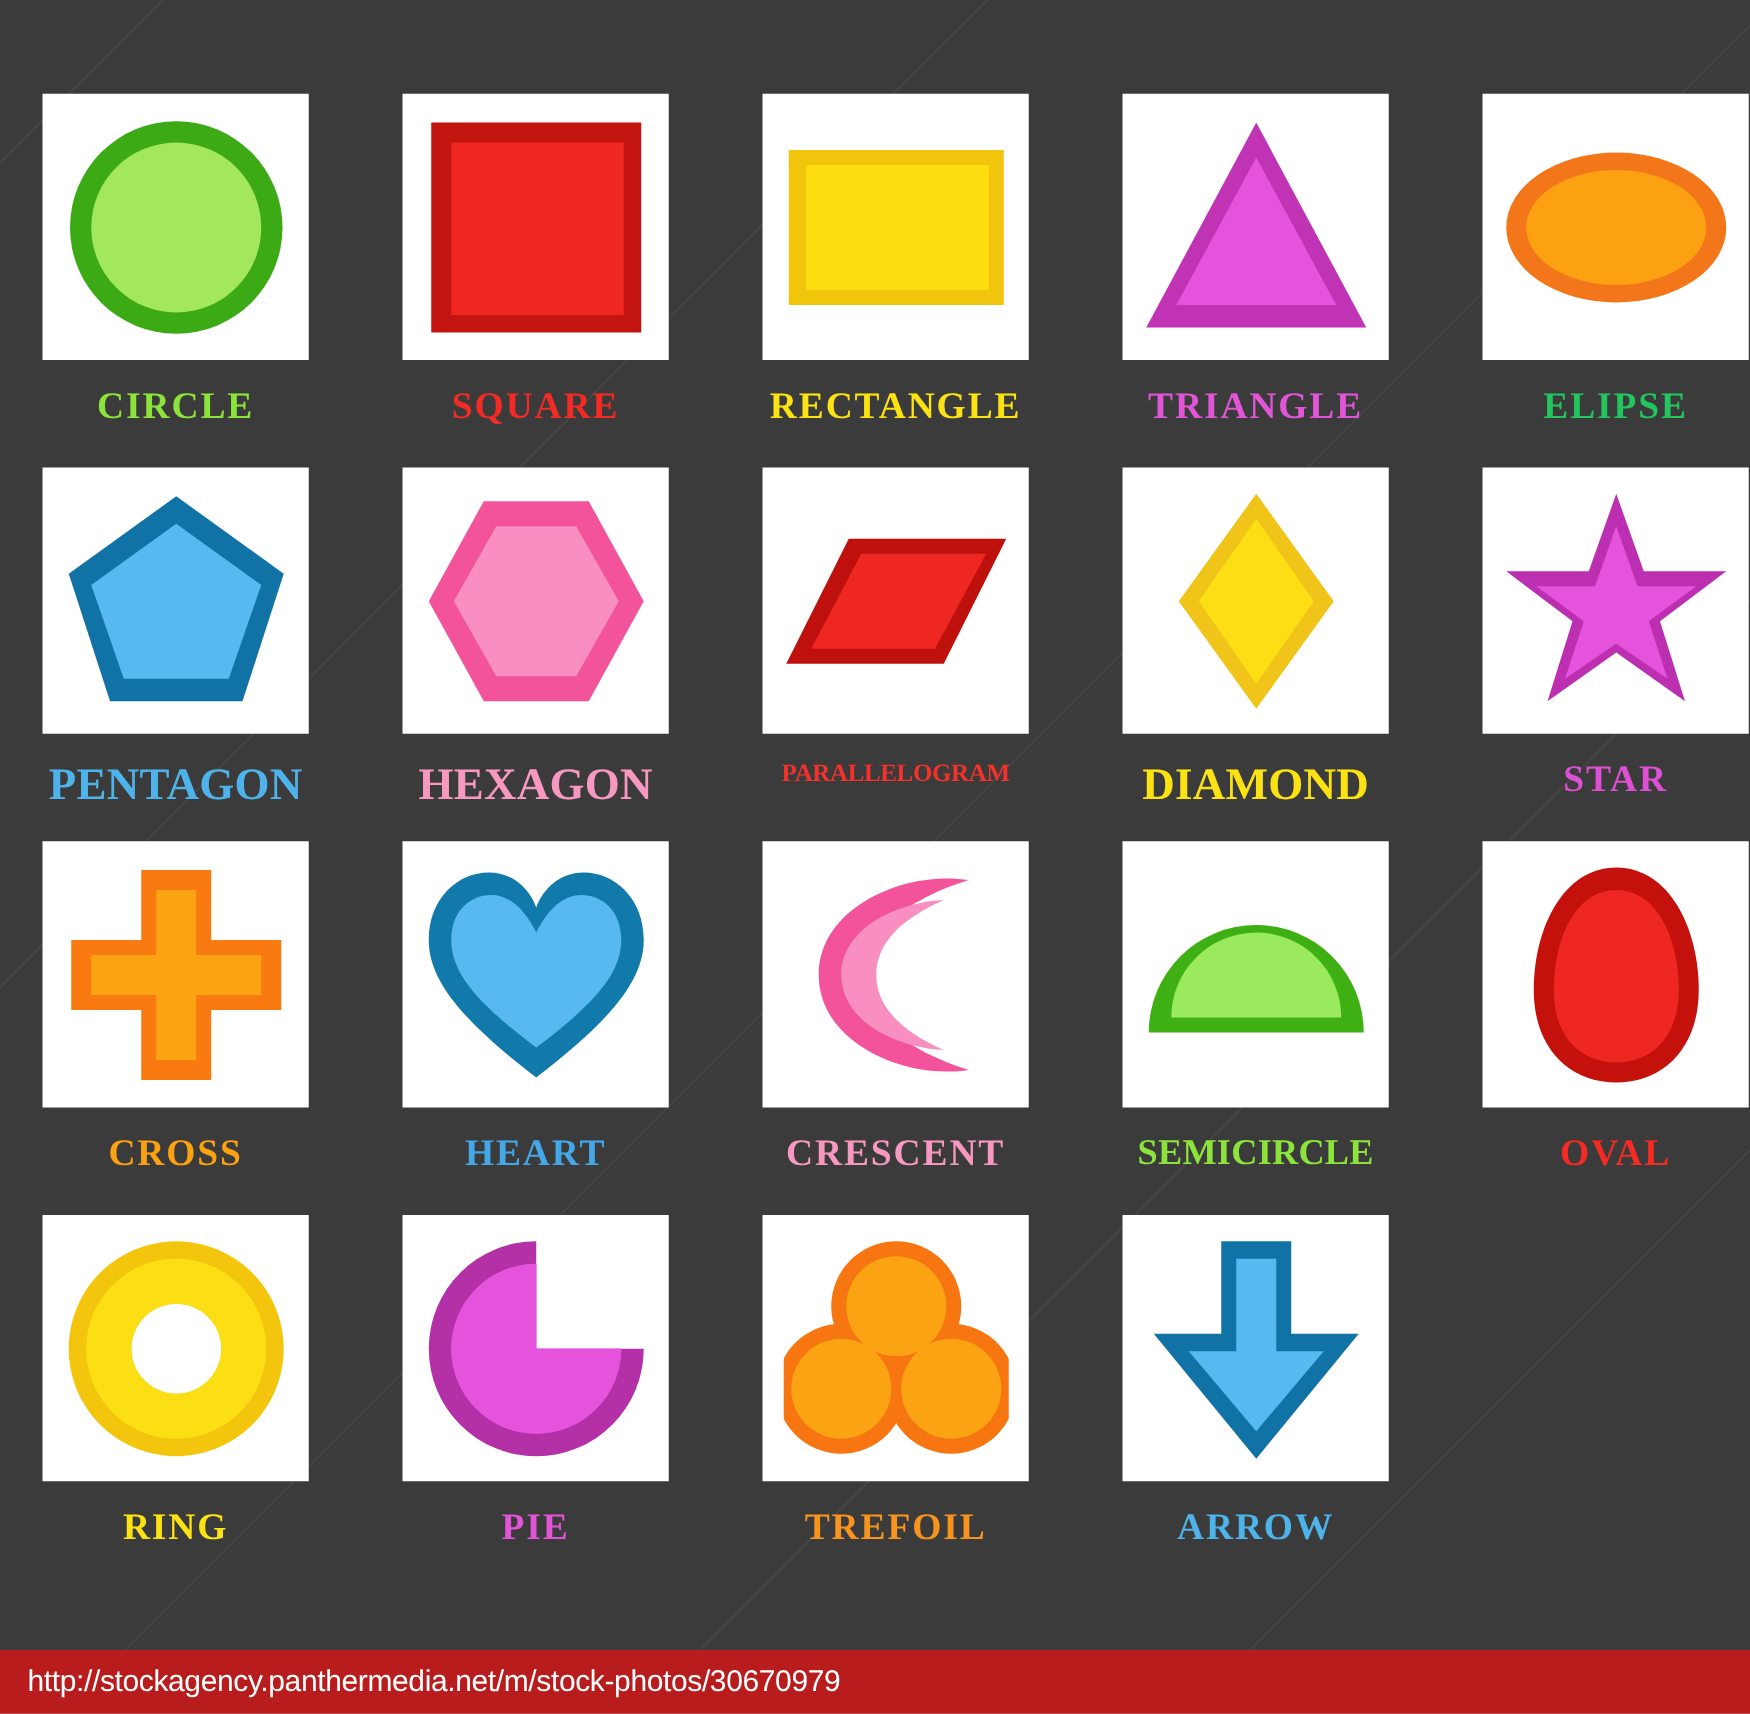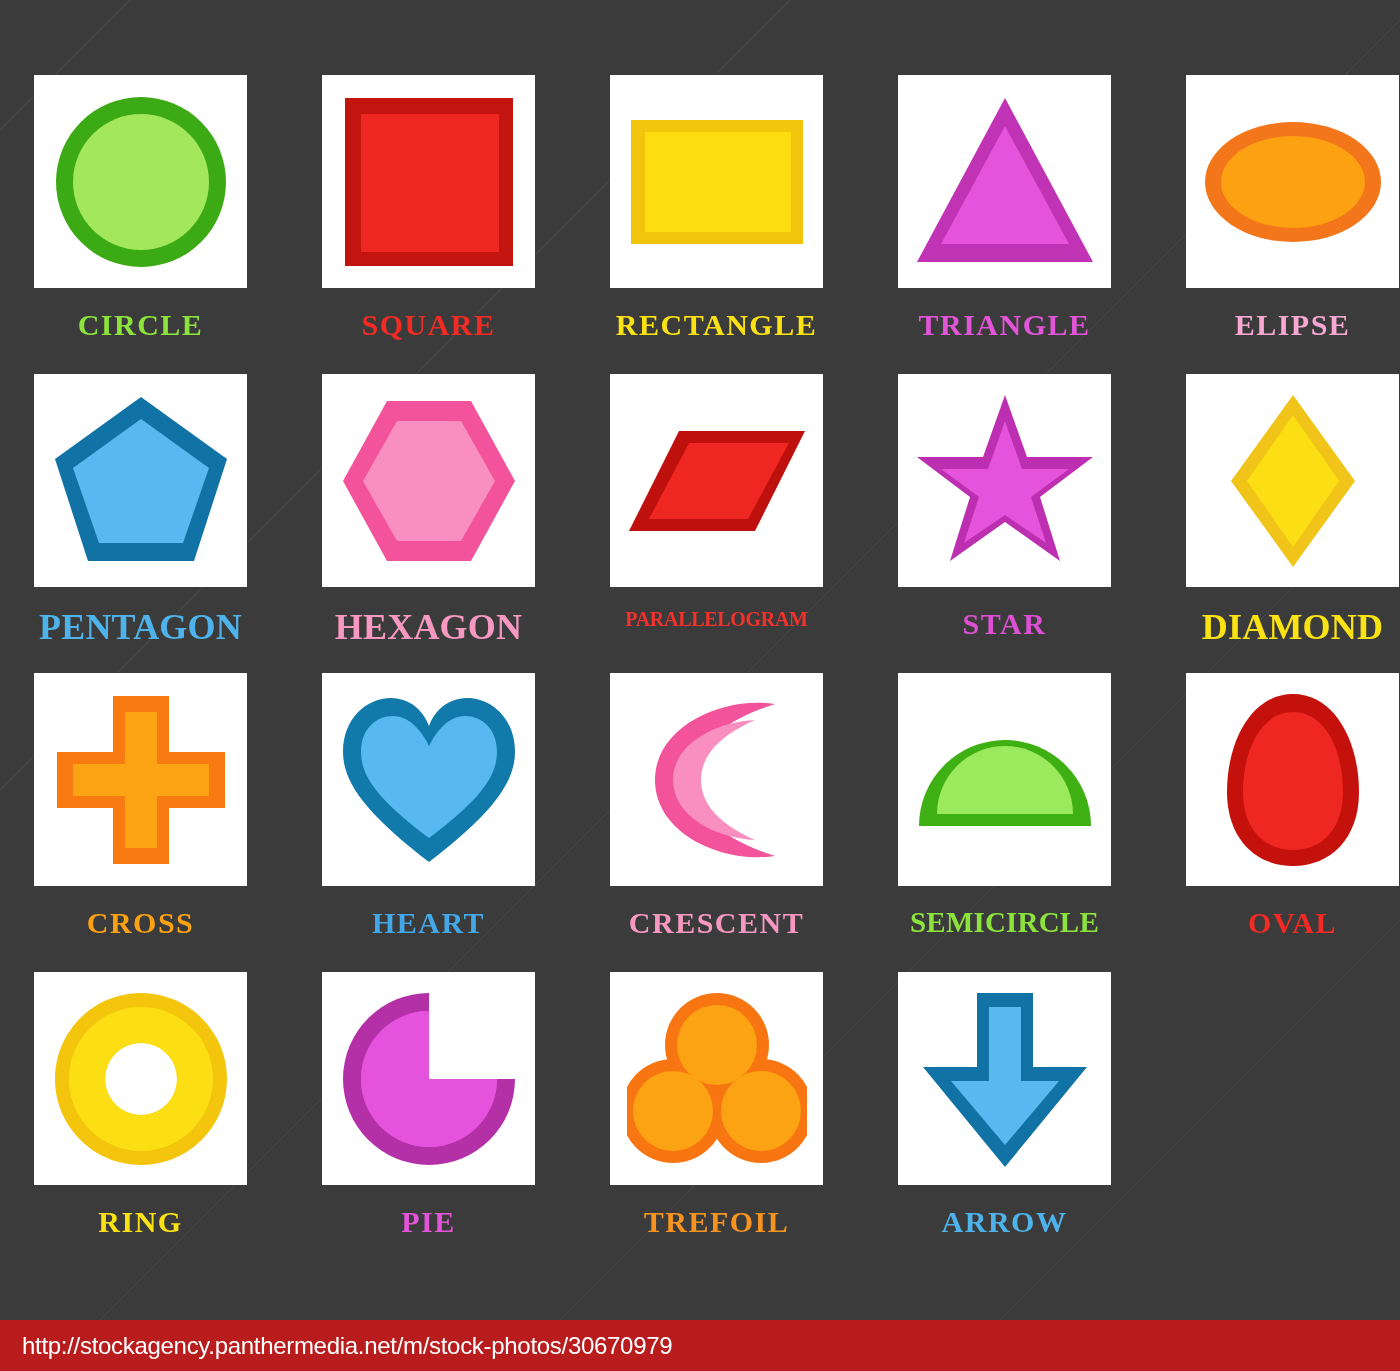--- a/index.html
+++ b/index.html
@@ -152,21 +152,21 @@
       <div class="label" style="color:#E355D8">TRIANGLE</div>
     </div>
 
     <div class="cell r1 c5">
       <div class="card">
         <svg width="180" height="180" viewBox="0 0 180 180">
           <ellipse cx="90" cy="90" rx="88" ry="60" fill="#F4761B"></ellipse>
           <ellipse cx="90" cy="90" rx="72" ry="46" fill="#FBA112"></ellipse>
         </svg>
       </div>
-      <div class="label" style="color:#f9a8d4">ELIPSE</div>
+      <div class="label" style="color:#22c55e">ELIPSE</div>
     </div>
 
     <div class="cell r2 c1">
       <div class="card">
         <svg width="180" height="180" viewBox="0 0 180 180">
           <polygon points="90,6 176,68 143,170 37,170 4,68" fill="#1173A5"></polygon>
           <polygon points="90,28 158,77 132,152 48,152 22,77" fill="#57B9EF"></polygon>
         </svg>
       </div>
       <div class="label" style="color:#4EB3EA">PENTAGON</div>
@@ -186,38 +186,38 @@
     <div class="cell r2 c4">
       <div class="card">
         <svg width="180" height="180" viewBox="0 0 180 180">
           <polygon points="52,40 178,40 128,140 2,140" fill="#BE100C"></polygon>
           <polygon points="62,52 162,52 121,128 22,128" fill="#EE2722"></polygon>
         </svg>
       </div>
       <div class="label" style="color:#F4312B">PARALLELOGRAM</div>
     </div>
 
+    <div class="cell r2 c5">
+      <div class="card">
+        <svg width="180" height="180" viewBox="0 0 180 180">
+          <polygon points="90,4 152,90 90,176 28,90" fill="#F0C419"></polygon>
+          <polygon points="90,24 136,90 90,156 44,90" fill="#FBDF14"></polygon>
+        </svg>
+      </div>
+      <div class="label" style="color:#FBE212">DIAMOND</div>
+    </div>
+
     <div class="cell r3 c1">
       <div class="card">
         <svg width="180" height="180" viewBox="0 0 180 180">
           <polygon points="90,4 112,66 178,66 125,106 145,170 90,131 35,170 55,106 2,66 68,66" fill="#BB2FB0"></polygon>
           <polygon points="90,30 107,78 154,78 116,106 131,152 90,124 49,152 64,106 26,78 73,78" fill="#E552DC"></polygon>
         </svg>
       </div>
       <div class="label" style="color:#DD4FD3">STAR</div>
-    </div>
-
-    <div class="cell r2 c5">
-      <div class="card">
-        <svg width="180" height="180" viewBox="0 0 180 180">
-          <polygon points="90,4 152,90 90,176 28,90" fill="#F0C419"></polygon>
-          <polygon points="90,24 136,90 90,156 44,90" fill="#FBDF14"></polygon>
-        </svg>
-      </div>
-      <div class="label" style="color:#FBE212">DIAMOND</div>
     </div>
 
     <div class="cell r3 c2">
       <div class="card">
         <svg width="180" height="180" viewBox="0 0 180 180">
           <polygon points="62,6 118,6 118,62 174,62 174,118 118,118 118,174 62,174 62,118 6,118 6,62 62,62" fill="#F87A11"></polygon>
           <polygon points="74,22 106,22 106,74 158,74 158,106 106,106 106,158 74,158 74,106 22,106 22,74 74,74" fill="#FBA312"></polygon>
         </svg>
       </div>
       <div class="label" style="color:#FBA112">CROSS</div>

